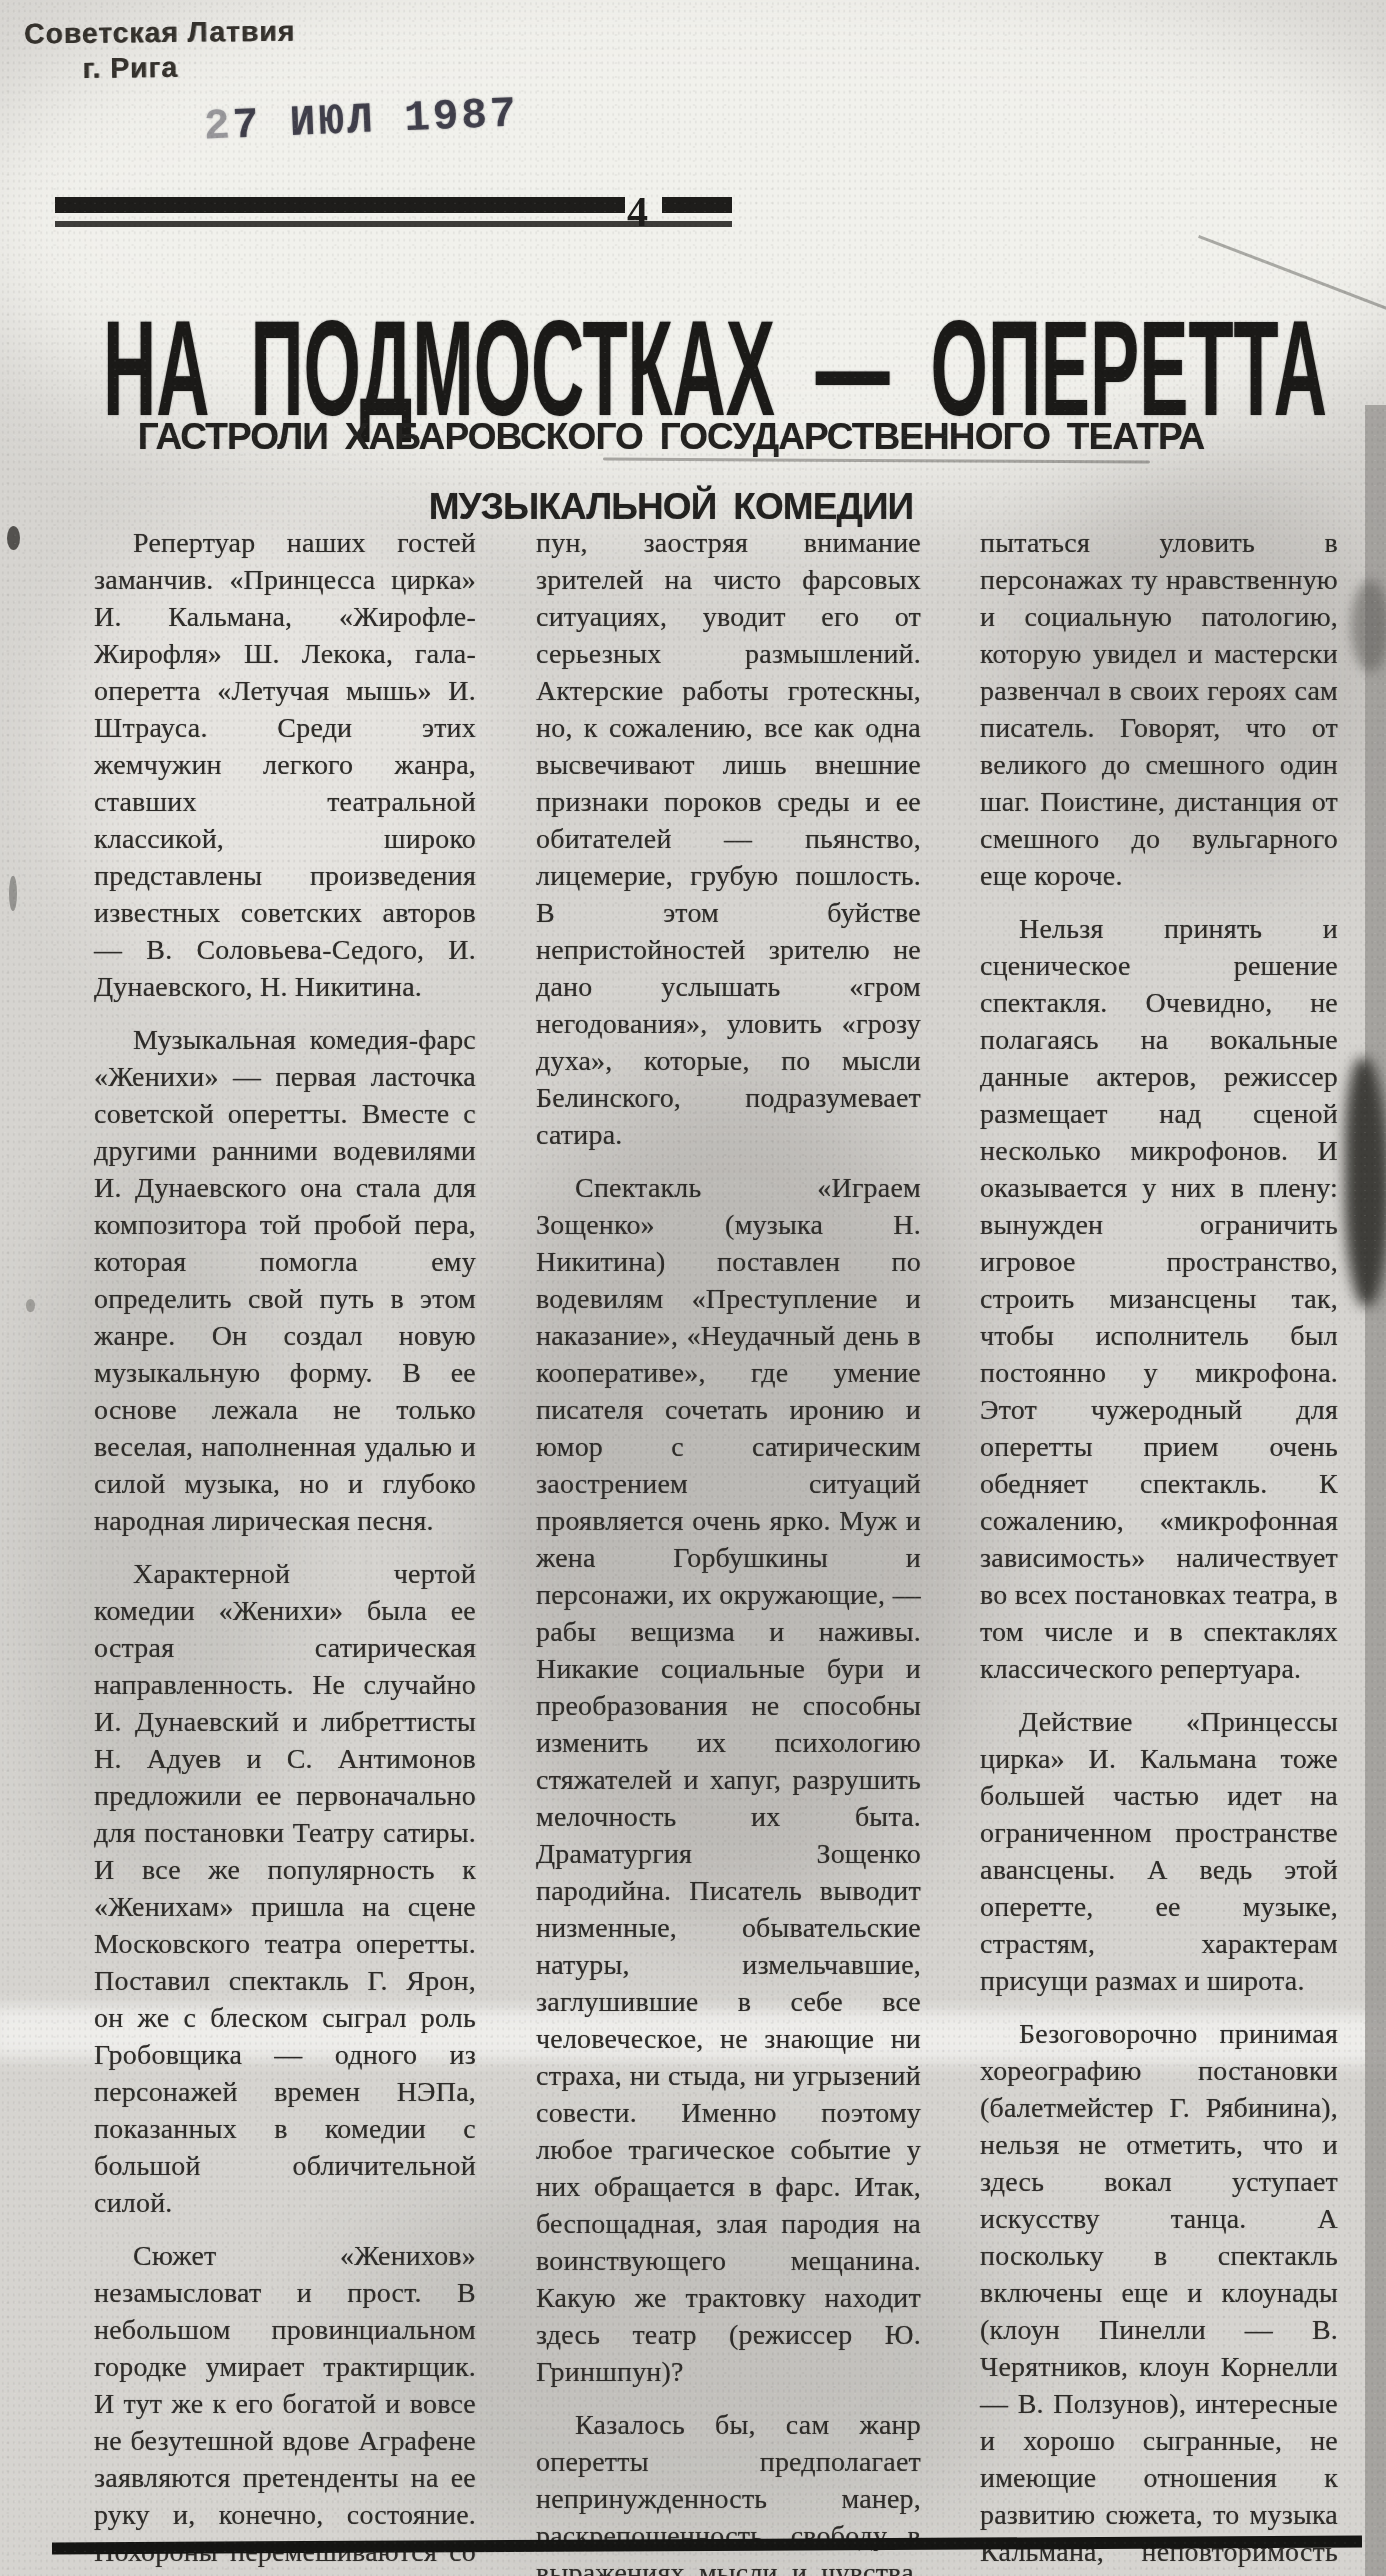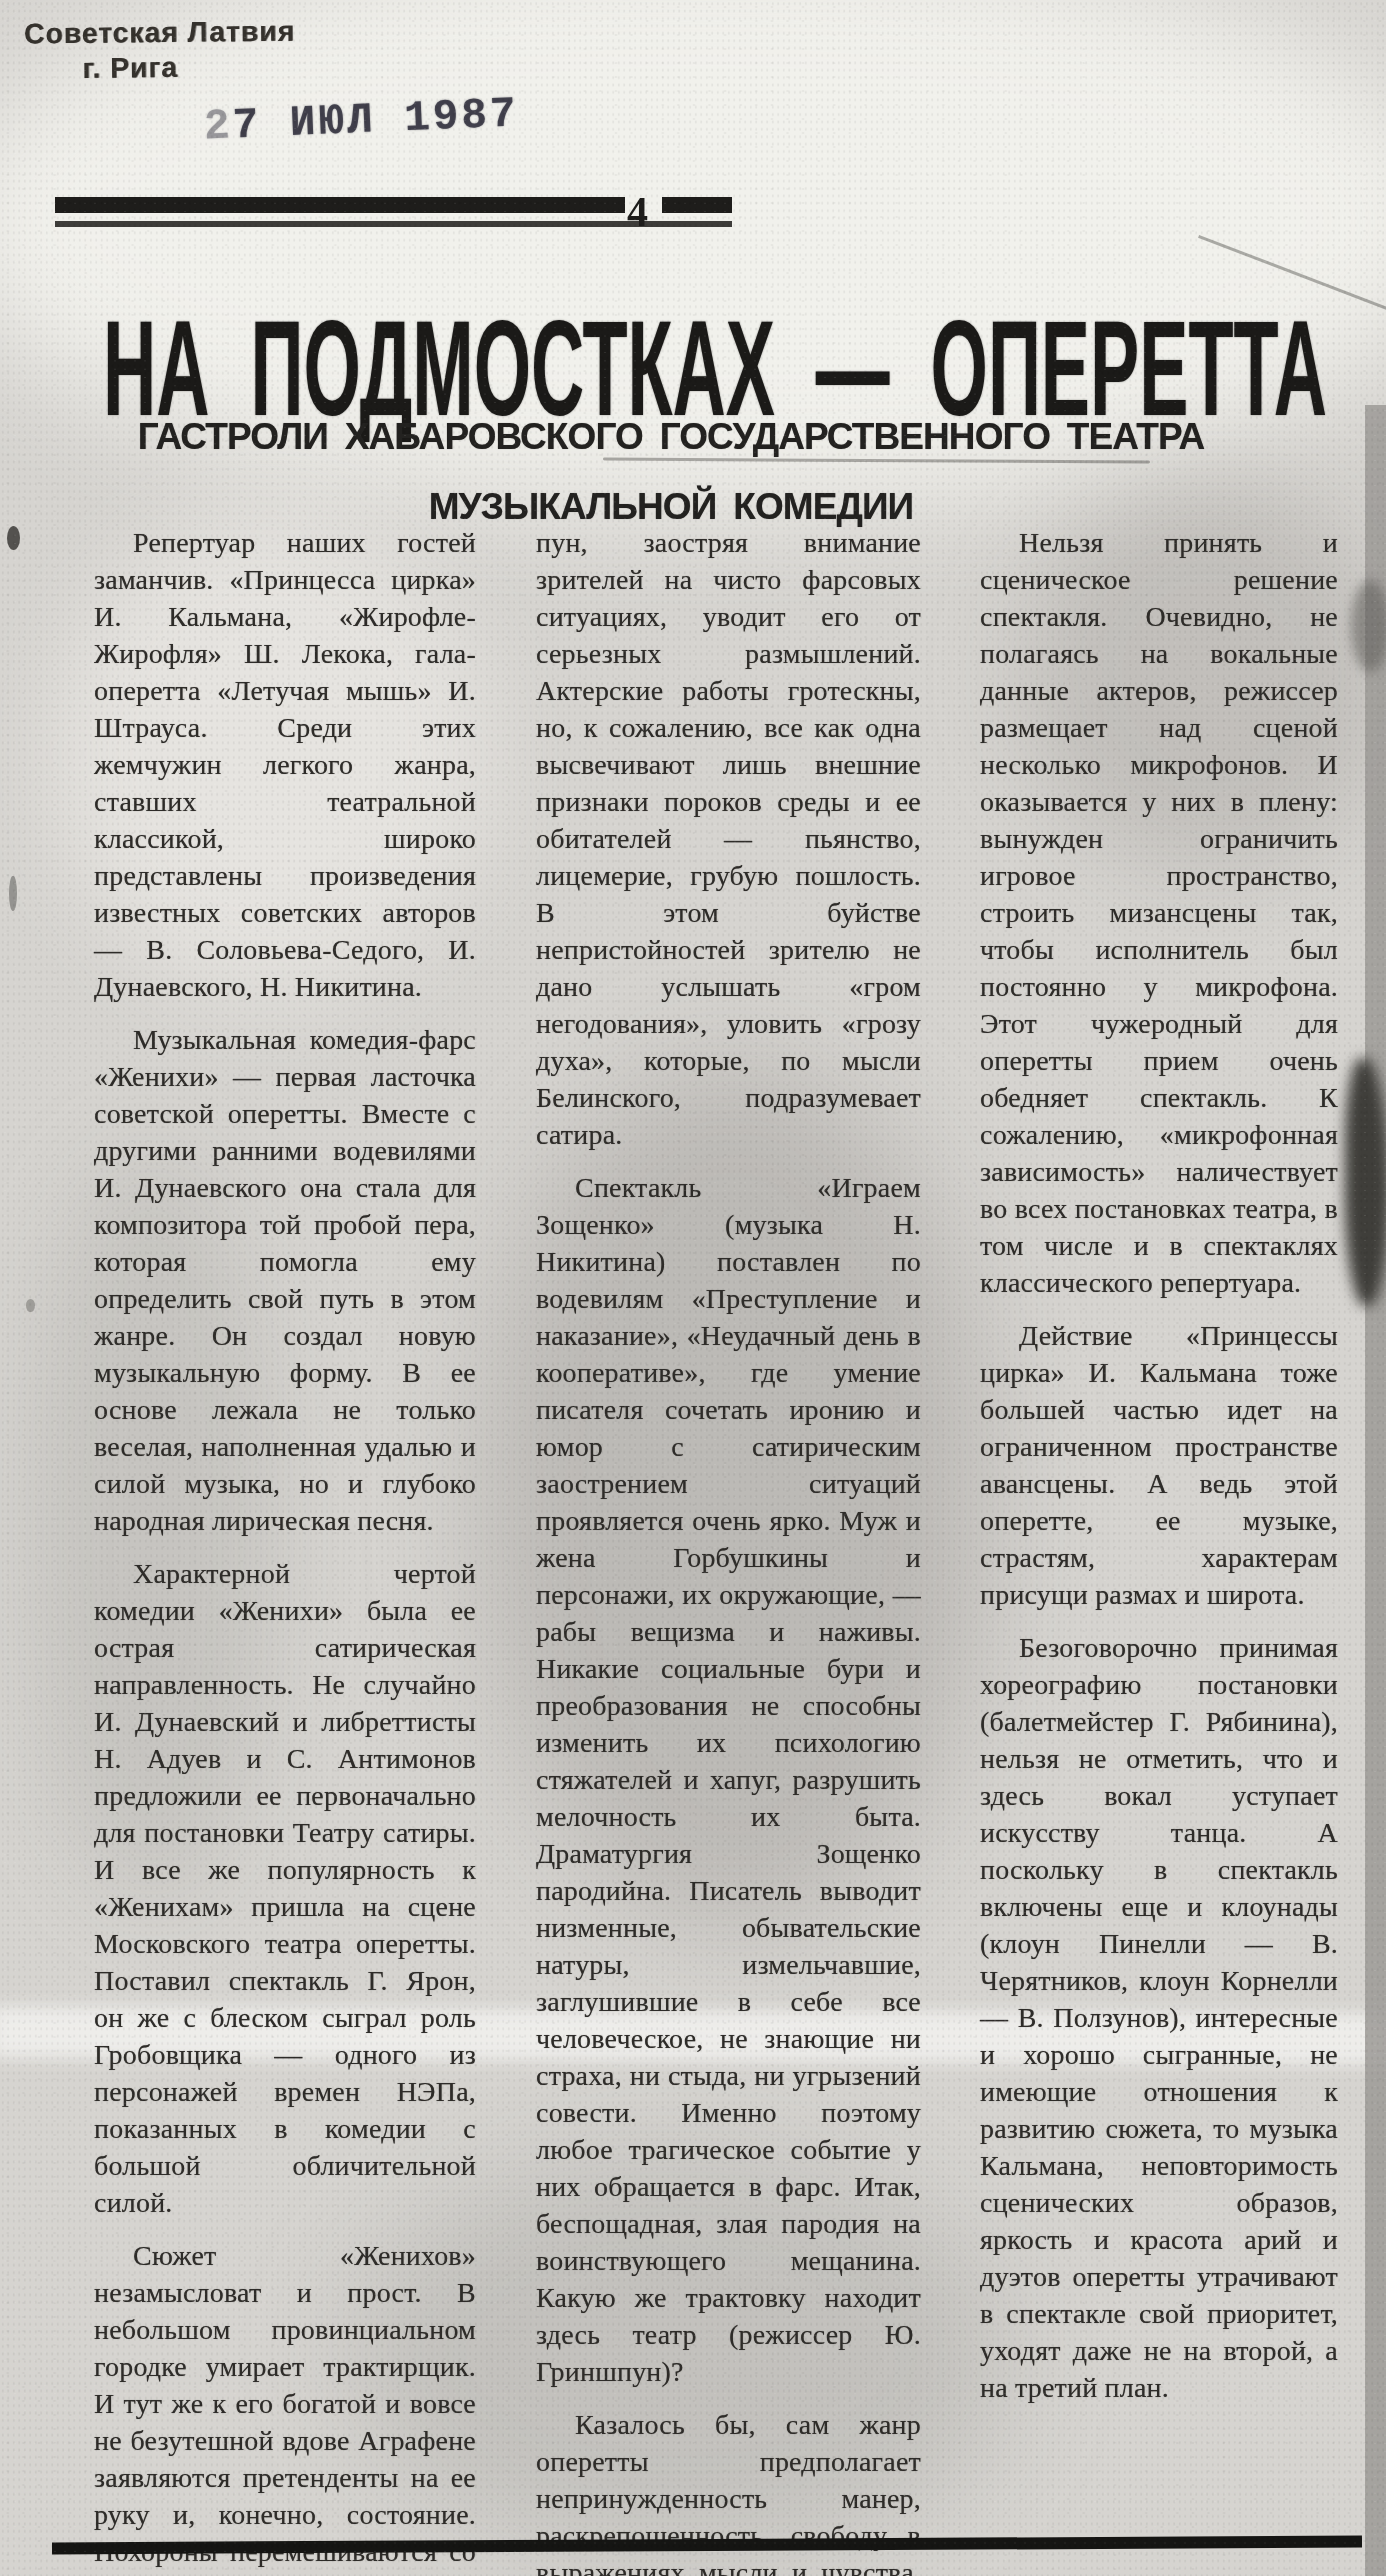--- a/index.html
+++ b/index.html
@@ -121,20 +121,21 @@
       <p class="para indent">Музыкальная комедия-фарс «Женихи» — первая ласточка советской оперетты. Вместе с другими ранними водевилями И. Дунаевского она стала для композитора той пробой пера, которая помогла ему определить свой путь в этом жанре. Он создал новую музыкальную форму. В ее основе лежала не только веселая, наполненная удалью и силой музыка, но и глубоко народная лирическая песня.</p>
       <p class="para indent">Характерной чертой комедии «Женихи» была ее острая сатирическая направленность. Не случайно И. Дунаевский и либреттисты Н. Адуев и С. Антимонов предложили ее первоначально для постановки Театру сатиры. И все же популярность к «Женихам» пришла на сцене Московского театра оперетты. Поставил спектакль Г. Ярон, он же с блеском сыграл роль Гробовщика — одного из персонажей времен НЭПа, показанных в комедии с большой обличительной силой.</p>
       <p class="para indent">Сюжет «Женихов» незамысловат и прост. В небольшом провинциальном городке умирает трактирщик. И тут же к его богатой и вовсе не безутешной вдове Аграфене заявляются претенденты на ее руку и, конечно, состояние. Похороны перемешиваются со сватовством, поминки — со свадебным застольем. Дела давно минувших дней, но нравы... как они живучи! Думаю, что выбор этого произведения театром сделан не случайно и правильно.</p>
     </div>
   <div class="col col2">
       <p class="para">пун, заостряя внимание зрителей на чисто фарсовых ситуациях, уводит его от серьезных размышлений. Актерские работы гротескны, но, к сожалению, все как одна высвечивают лишь внешние признаки пороков среды и ее обитателей — пьянство, лицемерие, грубую пошлость. В этом буйстве непристойностей зрителю не дано услышать «гром негодования», уловить «грозу духа», которые, по мысли Белинского, подразумевает сатира.</p>
       <p class="para indent">Спектакль «Играем Зощенко» (музыка Н. Никитина) поставлен по водевилям «Преступление и наказание», «Неудачный день в кооперативе», где умение писателя сочетать иронию и юмор с сатирическим заострением ситуаций проявляется очень ярко. Муж и жена Горбушкины и персонажи, их окружающие, — рабы вещизма и наживы. Никакие социальные бури и преобразования не способны изменить их психологию стяжателей и хапуг, разрушить мелочность их быта. Драматургия Зощенко пародийна. Писатель выводит низменные, обывательские натуры, измельчавшие, заглушившие в себе все человеческое, не знающие ни страха, ни стыда, ни угрызений совести. Именно поэтому любое трагическое событие у них обращается в фарс. Итак, беспощадная, злая пародия на воинствующего мещанина. Какую же трактовку находит здесь театр (режиссер Ю. Гриншпун)?</p>
       <p class="para indent">Казалось бы, сам жанр оперетты предполагает непринужденность манер, раскрепощенность, свободу в выражениях мысли и чувства. Но, играя Зощенко, примеряя «доспехи» прошлой жизни, актеры настолько, как говорится, входят в роль, что забывают, для чего и против чего писал замечательный сатирик. Свойственные жанру непринужденность и раскрепощенность оборачиваются в этом спектакле самой страшной своей стороной. Происходит не развенчание пошлости, а смакование ее. Озадачивает фривольность не раз и не два повторяющихся жестов, поз, сцен. Вызывает недоумение образ соседа Горбушкиных (В. Хозяйчев). Актер изображает патологического дурака. Думается, что, играя Зощенко, следовало бы по-</p>
     </div>
   <div class="col col3">
+    <p class="para">пытаться уловить в персонажах ту нравственную и социальную патологию, которую увидел и мастерски развенчал в своих героях сам писатель. Говорят, что от великого до смешного один шаг. Поистине, дистанция от смешного до вульгарного еще короче.</p>
       <p class="para indent">Нельзя принять и сценическое решение спектакля. Очевидно, не полагаясь на вокальные данные актеров, режиссер размещает над сценой несколько микрофонов. И оказывается у них в плену: вынужден ограничить игровое пространство, строить мизансцены так, чтобы исполнитель был постоянно у микрофона. Этот чужеродный для оперетты прием очень обедняет спектакль. К сожалению, «микрофонная зависимость» наличествует во всех постановках театра, в том числе и в спектаклях классического репертуара.</p>
       <p class="para indent">Действие «Принцессы цирка» И. Кальмана тоже большей частью идет на ограниченном пространстве авансцены. А ведь этой оперетте, ее музыке, страстям, характерам присущи размах и широта.</p>
       <p class="para indent">Безоговорочно принимая хореографию постановки (балетмейстер Г. Рябинина), нельзя не отметить, что и здесь вокал уступает искусству танца. А поскольку в спектакль включены еще и клоунады (клоун Пинелли — В. Черятников, клоун Корнелли — В. Ползунов), интересные и хорошо сыгранные, не имеющие отношения к развитию сюжета, то музыка Кальмана, неповторимость сценических образов, яркость и красота арий и дуэтов оперетты утрачивают в спектакле свой приоритет, уходят даже не на второй, а на третий план.</p>
   </div>
 
   <div class="bottom-rule"></div>
   <div class="edge-strip"></div>
   <div class="edge-blob"></div>
   <div class="edge-nub"></div>
   <div class="scratch"></div>

